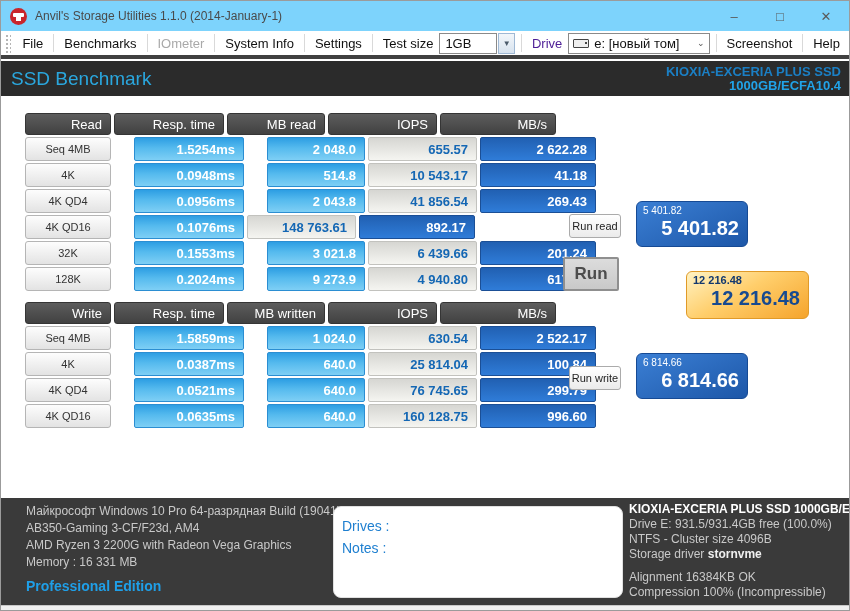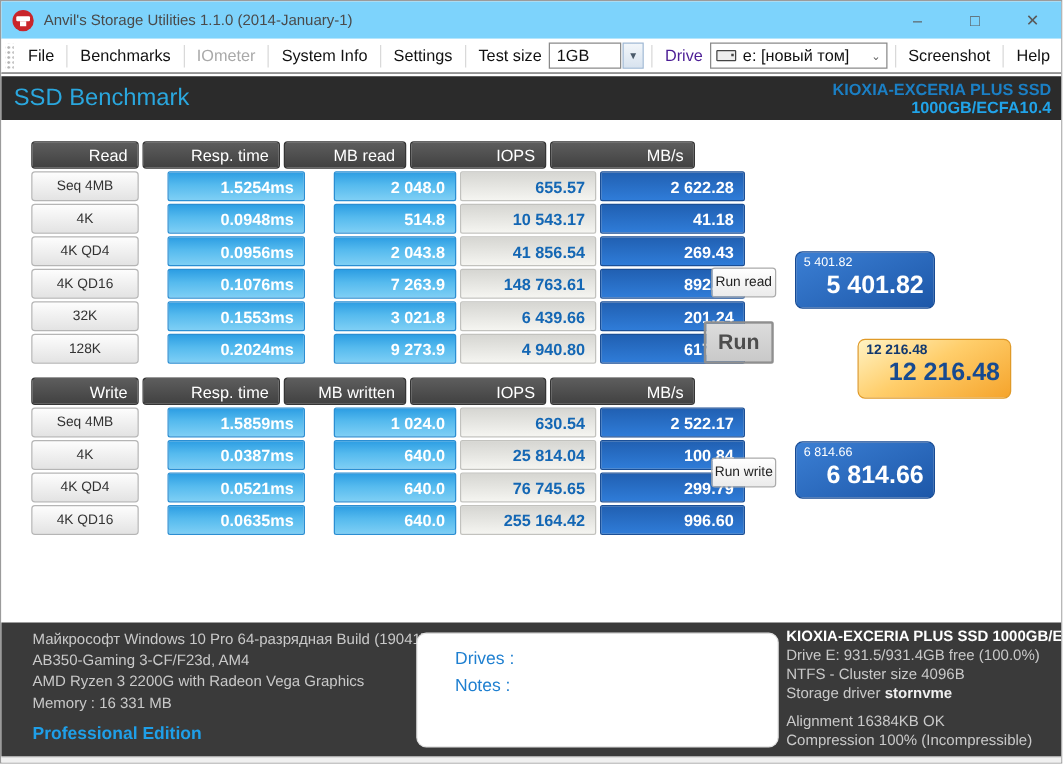--- a/index.html
+++ b/index.html
@@ -10,21 +10,21 @@
   
   .titlebar { height:30px; background:#7dd3fc; display:flex; align-items:center; padding-left:9px; flex:0 0 auto; }
   .appicon { width:17px; height:17px; border-radius:50%; background:#c9252b; position:relative; flex:0 0 auto; }
   .appicon:before { content:""; position:absolute; left:3px; top:5px; width:11px; height:4px; background:#fff; border-radius:1px; }
   .appicon:after { content:""; position:absolute; left:6px; top:9px; width:5px; height:4px; background:#fff; }
   .titletext { margin-left:8px; font-size:12px; color:#4a4a4a; }
   .wincontrols { margin-left:auto; display:flex; height:100%; }
   .winbtn { width:46px; height:100%; display:flex; align-items:center; justify-content:center; font-size:13px; color:#5a5a5a; }
 
   
-  .menubar { height:28px; background:#fff; border-bottom:1px solid #404040; display:flex; align-items:center; font-size:13px; color:#111; flex:0 0 auto; }
+  .menubar { height:28px; background:#fff; border-bottom:4px solid #404040; display:flex; align-items:center; font-size:13px; color:#111; flex:0 0 auto; }
   .grip { width:8px; height:20px; margin:0 2px 0 3px; background-image:radial-gradient(circle, #b5b5b5 1px, transparent 1.2px); background-size:4px 4px; background-position:1px 1px; }
   .menuitem { padding:0 9px; height:22px; display:flex; align-items:center; white-space:nowrap; }
   .menuitem.disabled { color:#a9a9a9; }
   .msep { width:1px; height:18px; background:#d9d9d9; margin:0 1px; }
   .mlabel { padding:0 6px 0 9px; white-space:nowrap; }
   .mlabel.disabled { color:#4c1d95; }
   .combo { height:21px; background:#fff; border:1px solid #8a8a8a; display:flex; align-items:center; font-size:13px; }
   .testsize-box { width:62px; padding-left:5px; }
   .dropbtn { width:18px; height:21px; margin-left:1px; border:1px solid #9fb8d4; background:linear-gradient(180deg,#f2f6fa,#d8e3ef); display:flex; align-items:center; justify-content:center; font-size:8px; color:#4a5a6a; }
   .drive-combo { width:152px; padding:0 4px; }
@@ -59,21 +59,21 @@
   .scorebox .big { font-size:20px; font-weight:bold; text-align:right; line-height:24px; }
   .bluebox { width:112px; height:46px; background:linear-gradient(155deg,#3b7fd4,#1d57a8); border:1px solid #164a94; color:#fff; }
   .orangebox { width:123px; height:48px; background:linear-gradient(150deg,#fff3c4,#ffce6b 45%,#f5a42c); border:1px solid #e09a28; }
   .orangebox .small { color:#12386e; font-weight:bold; font-size:11px; }
   .orangebox .big { color:#174a90; }
 
   
   .footer { height:107px; background:#3a3a3a; position:relative; flex:0 0 auto; color:#c9c9c9; font-size:12px; }
   .sysinfo { position:absolute; left:25px; top:5px; line-height:17px; }
   .edition { margin-top:7px; color:#1f9fe8; font-weight:bold; font-size:14px; }
-  .notespanel { position:absolute; left:332px; top:8px; width:290px; height:92px; background:#fff; border-radius:8px; border:1px solid #e0e0e0; padding:8px 30px; }
+  .notespanel { position:absolute; left:332px; top:8px; width:290px; height:92px; background:#fff; border-radius:8px; border:1px solid #e0e0e0; padding:8px 8px; }
   .notespanel div { color:#1e7fd0; font-size:14px; line-height:22px; }
   .driveinfo { position:absolute; left:628px; top:4px; width:222px; line-height:15px; white-space:nowrap; overflow:hidden; }
   .driveinfo .ttl { color:#fff; font-weight:bold; }
   .driveinfo .bold { color:#efefef; font-weight:bold; }
   .spacer8 { height:8px; }
   .bottomstrip { height:7px; background:#f0f0f0; border-top:1px solid #c8c8c8; flex:0 0 auto; }
 </style>
 </head>
 <body>
 
@@ -153,21 +153,20 @@
         <div class="trow">
           <div class="labelcell" style="width: 86px;">4K QD4</div>
           <div class="bluecell" style="width: 110px;">0.0956ms</div>
           <div class="bluecell" style="width: 98px;">2 043.8</div>
           <div class="graycell" style="width: 109px;">41 856.54</div>
           <div class="navycell" style="width: 116px;">269.43</div>
         </div>
         <div class="trow">
           <div class="labelcell" style="width: 86px;">4K QD16</div>
           <div class="bluecell" style="width: 110px;">0.1076ms</div>
-          <div class="bluecell" style="width: 98px;">7 263.9</div>
           <div class="graycell" style="width: 109px;">148 763.61</div>
           <div class="navycell" style="width: 116px;">892.17</div>
         </div>
         <div class="trow">
           <div class="labelcell" style="width: 86px;">32K</div>
           <div class="bluecell" style="width: 110px;">0.1553ms</div>
           <div class="bluecell" style="width: 98px;">3 021.8</div>
           <div class="graycell" style="width: 109px;">6 439.66</div>
           <div class="navycell" style="width: 116px;">201.24</div>
         </div>
@@ -205,21 +204,21 @@
           <div class="labelcell" style="width: 86px;">4K QD4</div>
           <div class="bluecell" style="width: 110px;">0.0521ms</div>
           <div class="bluecell" style="width: 98px;">640.0</div>
           <div class="graycell" style="width: 109px;">76 745.65</div>
           <div class="navycell" style="width: 116px;">299.79</div>
         </div>
         <div class="trow">
           <div class="labelcell" style="width: 86px;">4K QD16</div>
           <div class="bluecell" style="width: 110px;">0.0635ms</div>
           <div class="bluecell" style="width: 98px;">640.0</div>
-          <div class="graycell" style="width: 109px;">255 164.42</div>
+          <div class="graycell" style="width: 109px;">160 128.75</div>
           <div class="navycell" style="width: 116px;">996.60</div>
         </div>
       </div>
 
     <div class="smallbtn" style="left:568px; top:118px;">Run read</div>
 
     <div class="scorebox bluebox" style="left:635px; top:105px;">
       <div class="small">5 401.82</div>
       <div class="big">5 401.82</div>
     </div>

